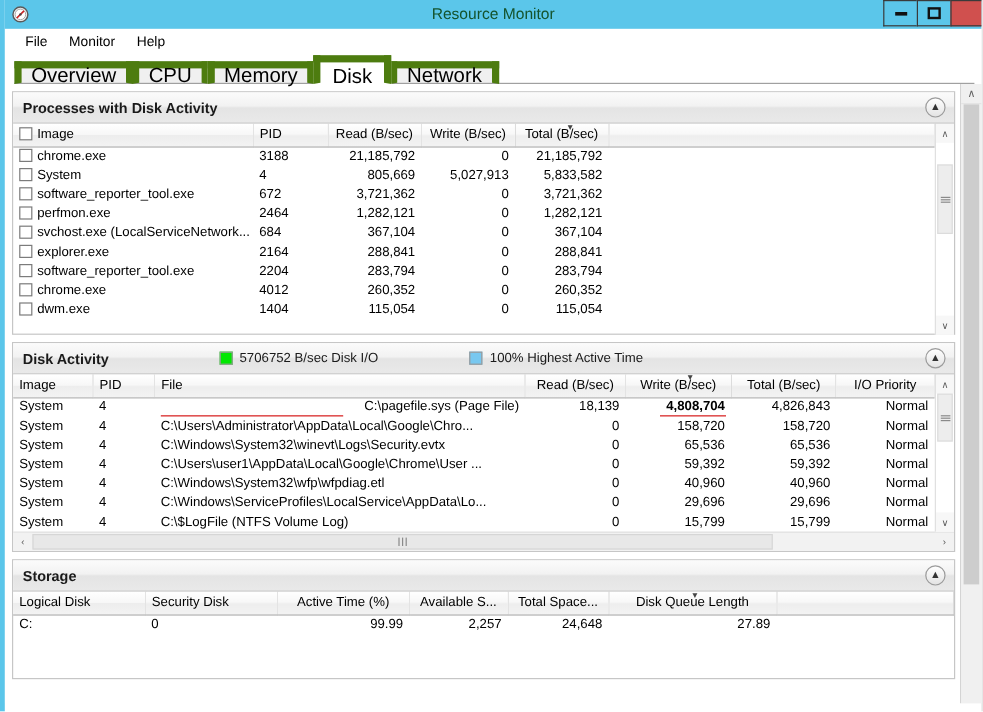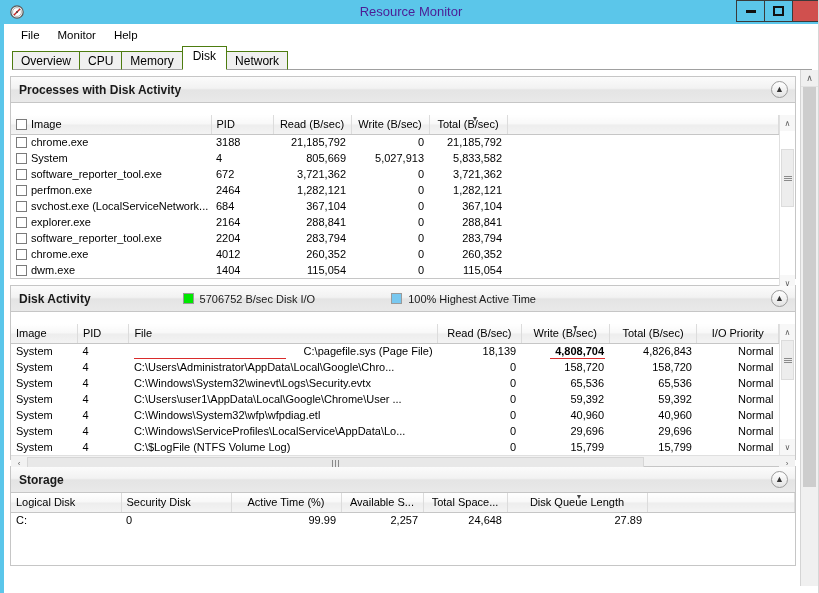--- a/index.html
+++ b/index.html
@@ -32,21 +32,21 @@
   #app-icon {
     width: 22px; height: 20px;
     margin-left: 2px;
     display: flex; align-items: center; justify-content: center;
   }
   #title-text {
     position: absolute;
     left: 0; right: 0;
     text-align: center;
     font-size: 13px;
-    color: #4c1d95;
+    color: #14532d;
     line-height: 24px;
     pointer-events: none;
   }
   #wincontrols {
     position: absolute;
     right: 0; top: 0;
     height: 22px;
     display: flex;
     align-items: stretch;
   }
@@ -95,23 +95,23 @@
     position: absolute;
     left: 8px; right: 6px; bottom: 0;
     height: 1px;
     background: #a0a0a0;
   }
   .tab {
     position: relative;
     height: 19px;
     padding: 0 8px;
     display: flex; align-items: center;
-    font-size: 12px;
+    font-size: 17px;
     background: #f0f0f0;
-    border: 1px solid #4d7c0f;
+    border: 6px solid #4d7c0f;
     border-bottom: 1px solid #a0a0a0;
     margin-right: -1px;
     z-index: 1;
   }
   .tab.active {
     height: 24px;
     background: #ffffff;
     border-bottom: 1px solid #ffffff;
     z-index: 3;
     padding: 0 10px;
@@ -192,21 +192,21 @@
     border: 1px solid #9b9b9b;
     border-radius: 50%;
     background: linear-gradient(to bottom, #ffffff, #e3e3e3);
     display: flex; align-items: center; justify-content: center;
     font-size: 9px;
     color: #333;
     line-height: 1;
   }
 
   
-  .tablewrap { display: flex; margin-top: 12px; }
+  .tablewrap { display: flex; }
   .tablecol { flex: 1; overflow: hidden; }
   table.grid {
     width: 100%;
     border-collapse: collapse;
     font-size: 11px;
     table-layout: fixed;
   }
   table.grid thead th {
     background: linear-gradient(to bottom, #ffffff 0%, #f7f7f7 48%, #ededed 52%, #f3f3f3 100%);
     border-bottom: 1px solid #c6c6c6;

